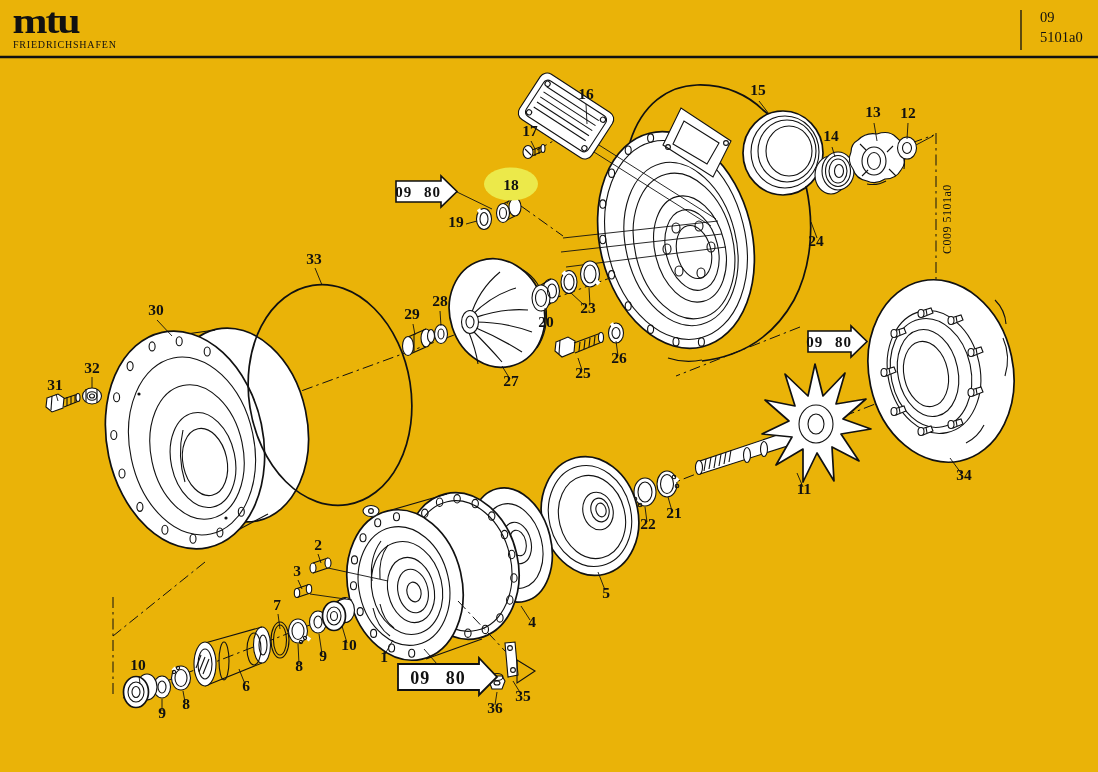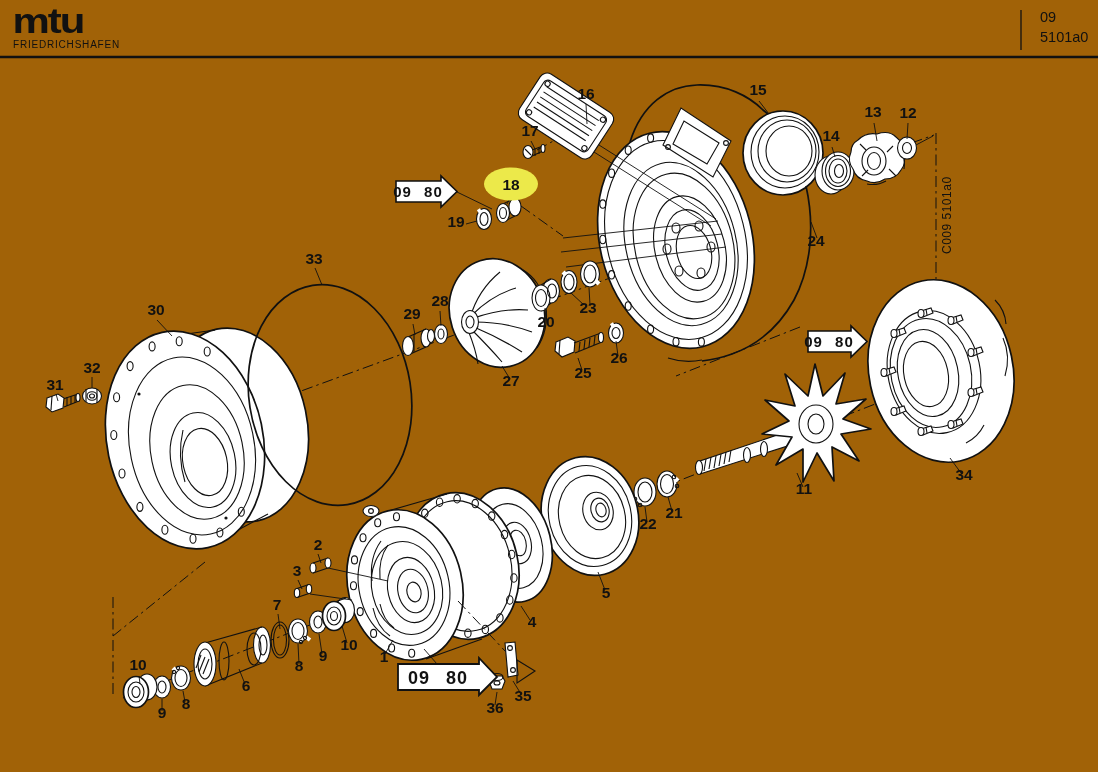--- a/index.html
+++ b/index.html
@@ -1,17 +1,17 @@
 <!DOCTYPE html>
 <html><head>
 <meta charset="utf-8">
 <style>
   html,body{margin:0;padding:0;background:#fff;}
-  .page{position:relative;width:1098px;height:772px;background:#a16207;overflow:hidden;
-        font-family:Liberation Sans, sans-serif;}
+  .page{position:relative;width:1098px;height:772px;background:#eab308;overflow:hidden;
+        font-family:Liberation Serif, serif;}
   svg{position:absolute;left:0;top:0;}
   svg text{fill:#111;}
   .ln{stroke:#111;fill:none;stroke-width:1.1;}
   .ln2{stroke:#111;fill:none;stroke-width:1.7;}
   .wf{fill:#fff;}
   .leader{stroke:#111;stroke-width:.9;fill:none;}
   .dashdot{stroke:#111;stroke-width:1;fill:none;stroke-dasharray:11 4 2.5 4;}
   .gap{stroke:#fff;stroke-width:4;fill:none;}
   .plabel text{font-weight:bold;font-size:15.5px;text-anchor:middle;}
   .refbox text{font-weight:bold;font-size:15px;text-anchor:middle;letter-spacing:1px;word-spacing:7px;}

